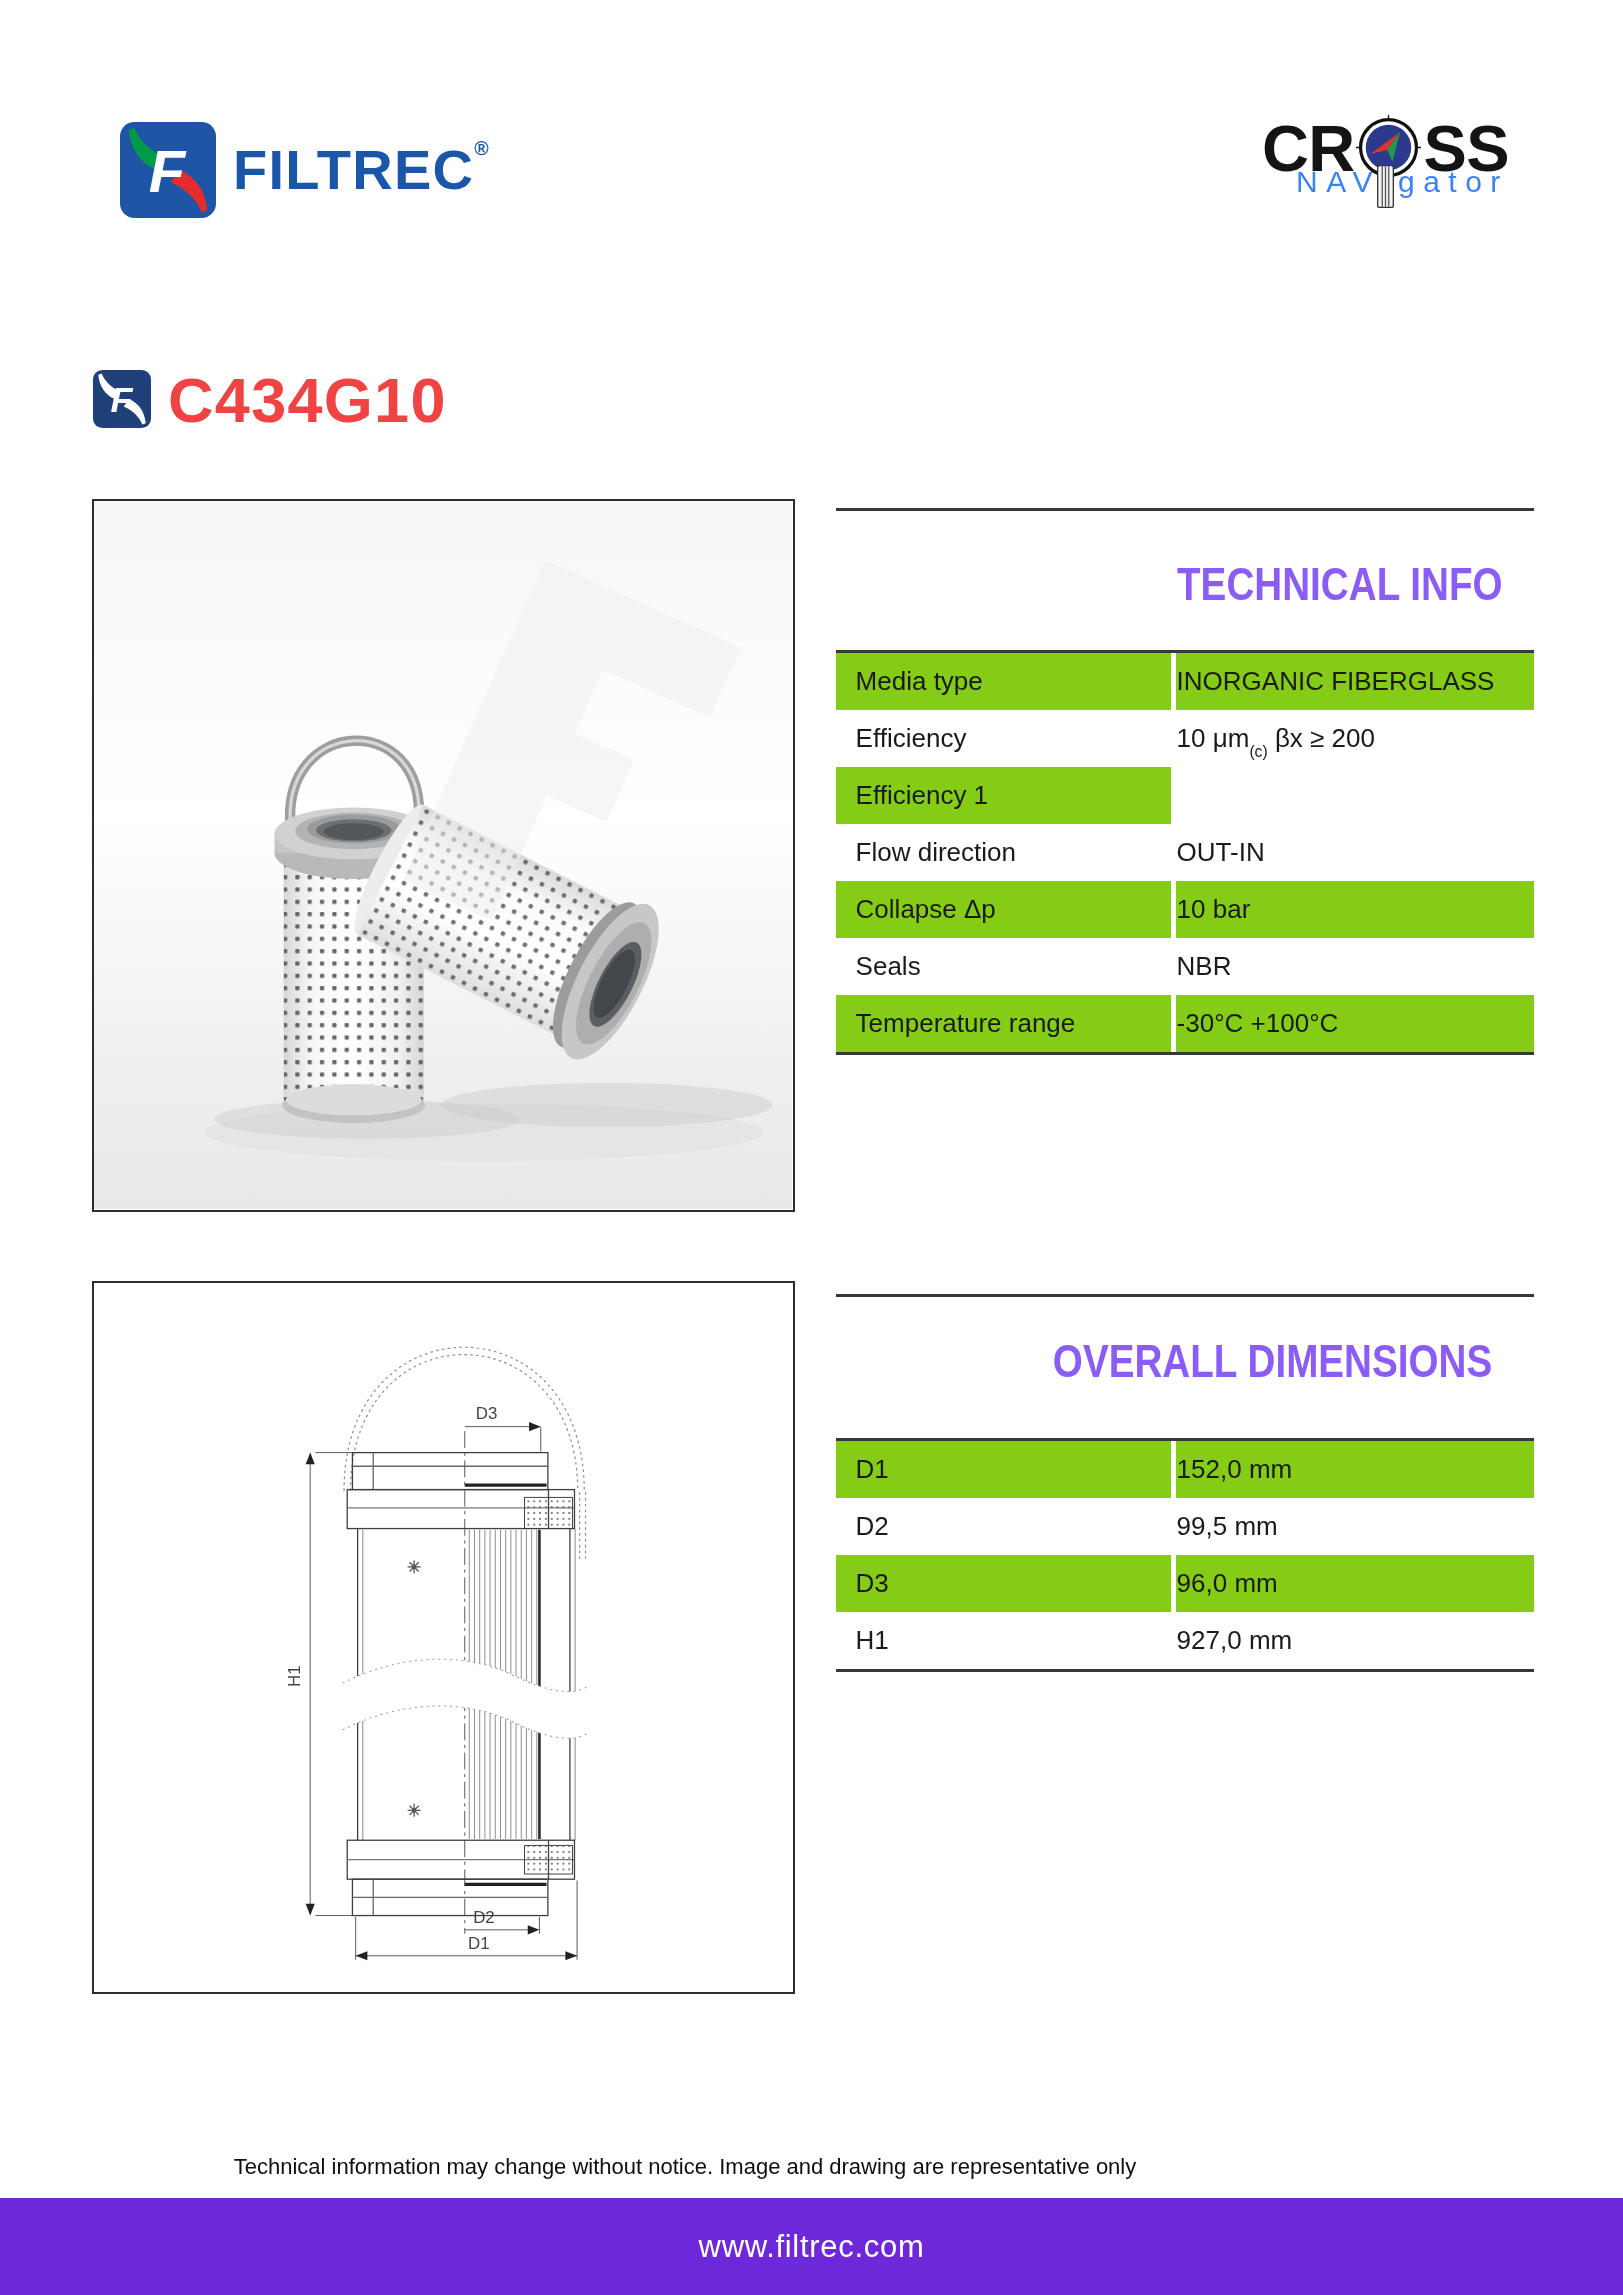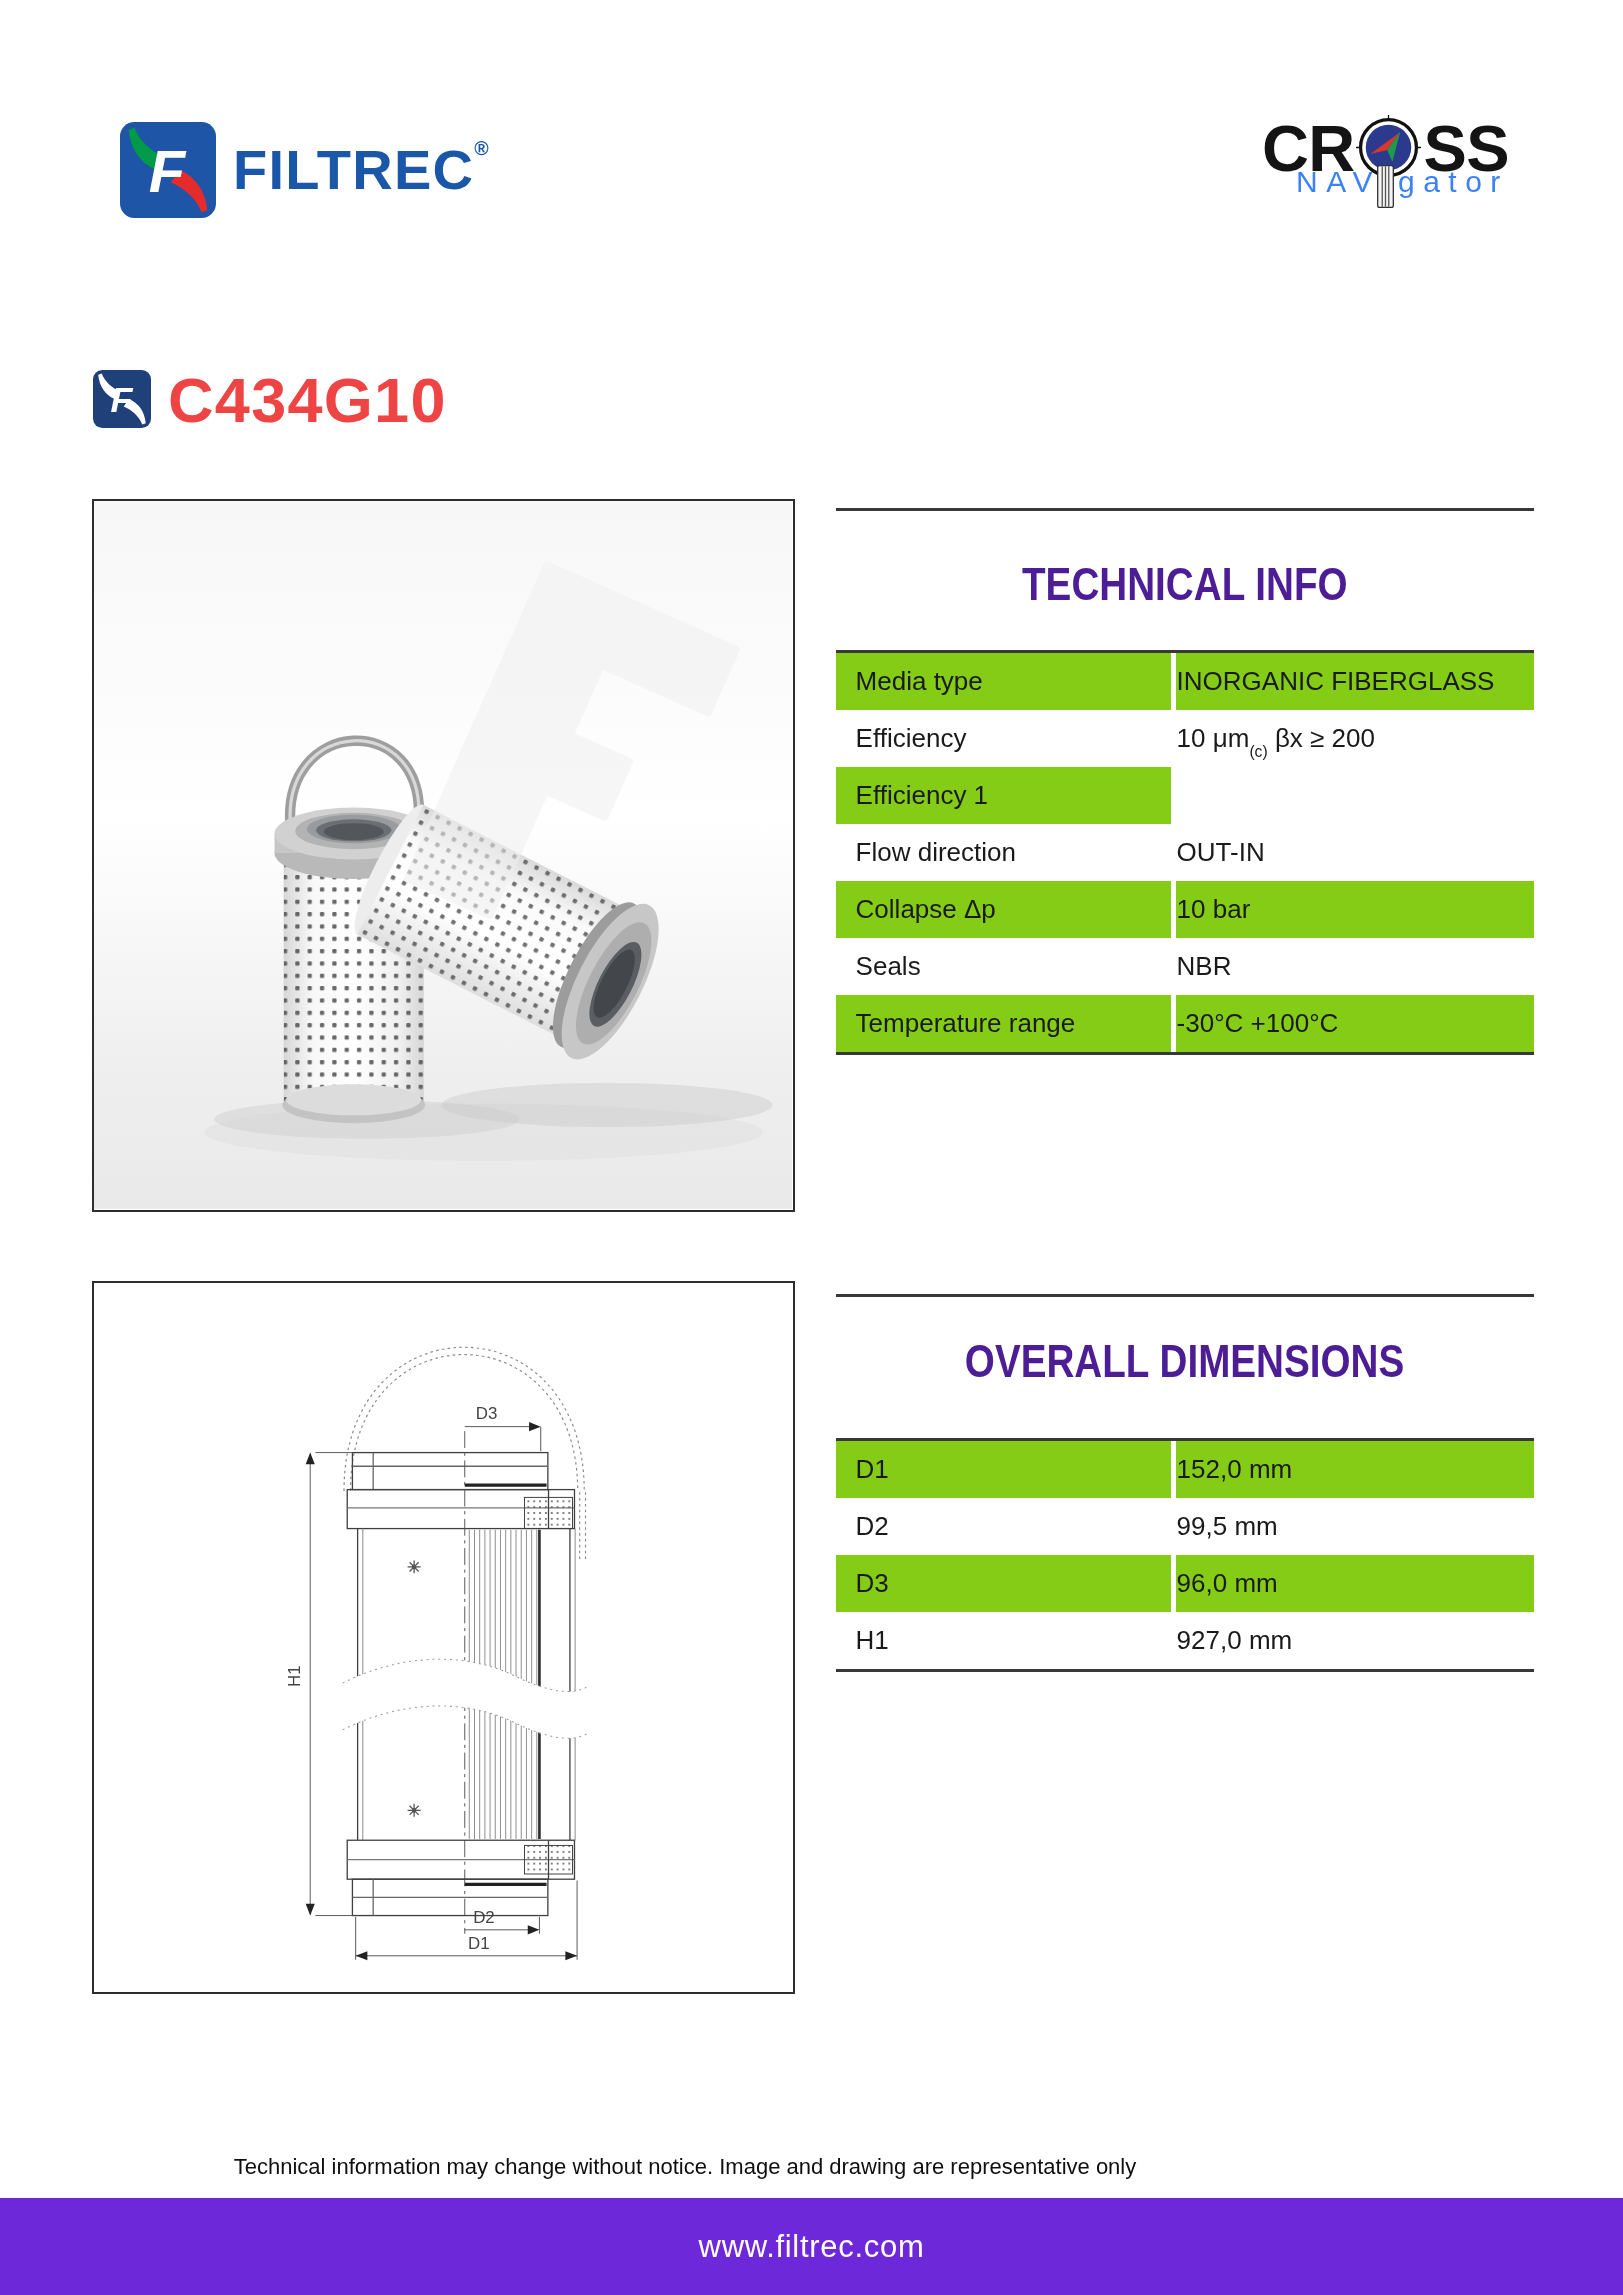--- a/index.html
+++ b/index.html
@@ -18,21 +18,21 @@
   .nav-word{font-size:30px;font-weight:400;color:#3b82f6;letter-spacing:8.5px;line-height:34px;}
   
   .title-row{position:absolute;left:93px;top:370px;display:flex;align-items:center;}
   .title-text{font-size:63px;font-weight:bold;color:#ef4444;letter-spacing:1.3px;margin-left:17px;line-height:60px;}
   
   .imgbox{position:absolute;left:92px;width:703px;height:713px;border:2.6px solid #2d2d2d;box-sizing:border-box;background:#fff;}
   .imgbox.photo{top:499px;}
   .imgbox.draw{top:1281px;}
   
   .rule{position:absolute;left:836px;width:698px;height:0;border-top:3.3px solid #383838;}
-  .sec-heading{position:absolute;left:836px;width:698px;text-align:center;color:#4c1d95;font-weight:bold;font-size:46px;line-height:46px;}
+  .sec-heading{position:absolute;left:836px;width:698px;text-align:right;color:#8b5cf6;font-weight:bold;font-size:46px;line-height:46px;}
   .sec-heading .cond{display:inline-block;transform:scaleX(.84);transform-origin:center;}
   .data-table{position:absolute;left:836px;width:698px;border-top:3.3px solid #383838;border-bottom:3.3px solid #383838;box-sizing:border-box;}
   .trow{display:flex;height:57px;}
   .trow .cl{width:335px;padding-left:19.6px;box-sizing:border-box;display:flex;align-items:center;}
   .trow .gap{width:4.6px;background:#ffffff;}
   .trow .cv{flex:1;padding-left:1px;box-sizing:border-box;display:flex;align-items:center;}
   .trow.gray .cl,.trow.gray .cv{background:#84cc16;}
   .trow span{font-size:26px;color:#1a1a1a;white-space:pre;}
   .trow .sub{font-size:15.7px;position:relative;top:9.8px;}
   

